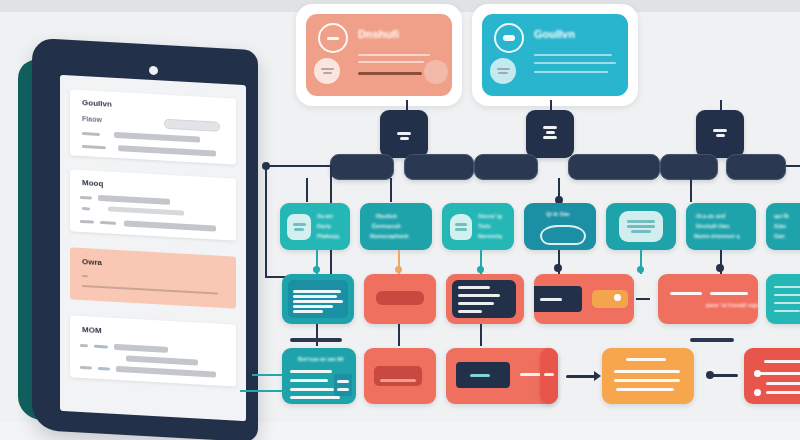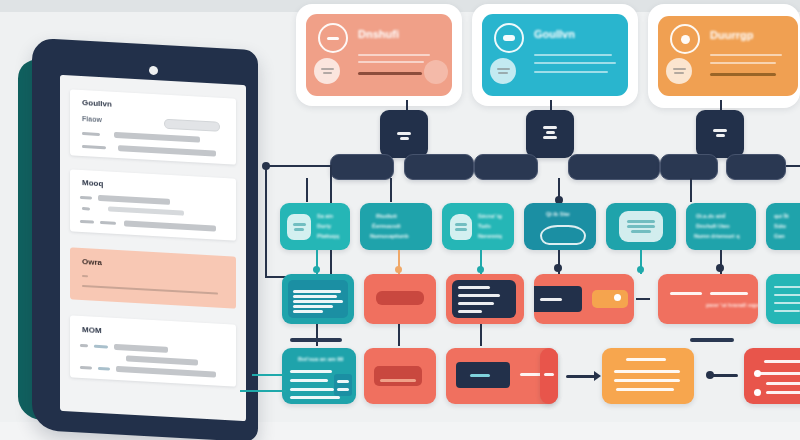--- a/index.html
+++ b/index.html
@@ -174,35 +174,20 @@
       <div class="tc-line" style="left:52px;top:40px;width:78px;"></div>
       <div class="tc-line" style="left:52px;top:48px;width:82px;"></div>
       <div class="tc-line" style="left:52px;top:57px;width:74px;"></div>
       <div class="tc-chip" style="left:8px;top:44px;width:26px;height:26px;">
           <span class="cl"></span>
           <span class="cl" style="width:10px"></span>
         </div>
     </div>
   </div>
 
-  <div class="topcard-outer" style="left:648px;top:4px;width:152px;height:104px;">
-    <div class="topcard-inner" style="left:10px;top:12px;width:140px;height:80px;background:#f0a052;">
-      <div class="tc-badge" style="left:12px;top:8px;width:26px;height:26px;">
-          <span class="gl" style="width:9px;height:9px;border-radius:50%;"></span>
-        </div>
-      <div class="tc-title" style="left:52px;top:13px;">Duurrgp</div>
-      <div class="tc-line" style="left:52px;top:38px;width:72px;"></div>
-      <div class="tc-line" style="left:52px;top:46px;width:66px;"></div>
-      <div class="tc-line strong" style="left:52px;top:57px;width:66px;background:#9a6527;"></div>
-      <div class="tc-chip" style="left:8px;top:42px;width:26px;height:26px;">
-          <span class="cl"></span>
-          <span class="cl" style="width:10px"></span>
-        </div>
-    </div>
-  </div>
 
   <div id="tablet">
     <div class="tab-teal"></div>
     <div class="tab-body"></div>
     <div class="tab-cam"></div>
 
     <div class="tab-screen">
 
       <div class="sheet" style="top:14px;width:166px;height:66px;">
         <div class="sh-title" style="left:12px;top:8px;">Goullvn</div>

